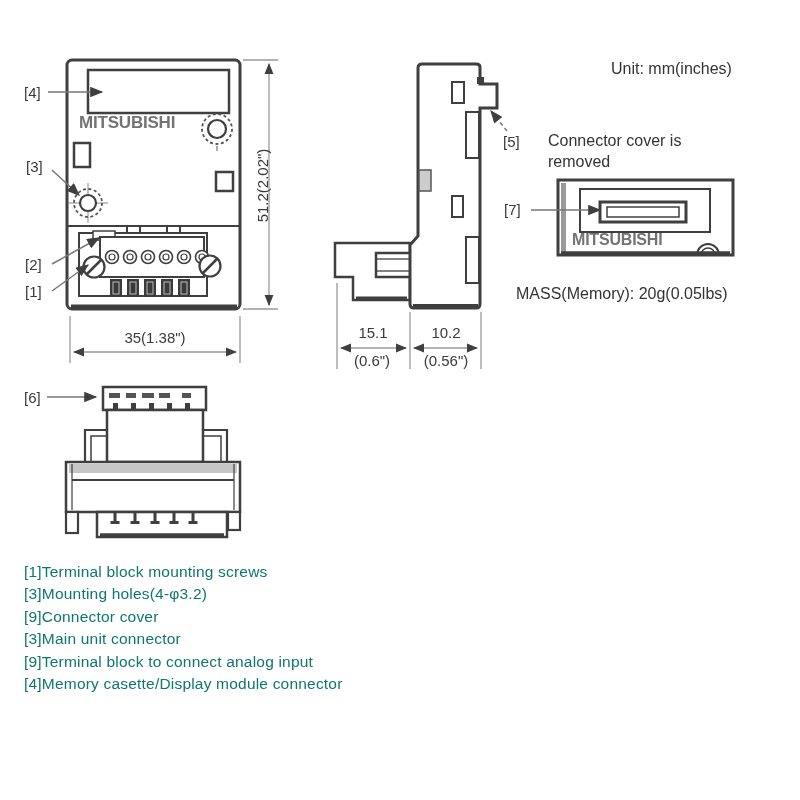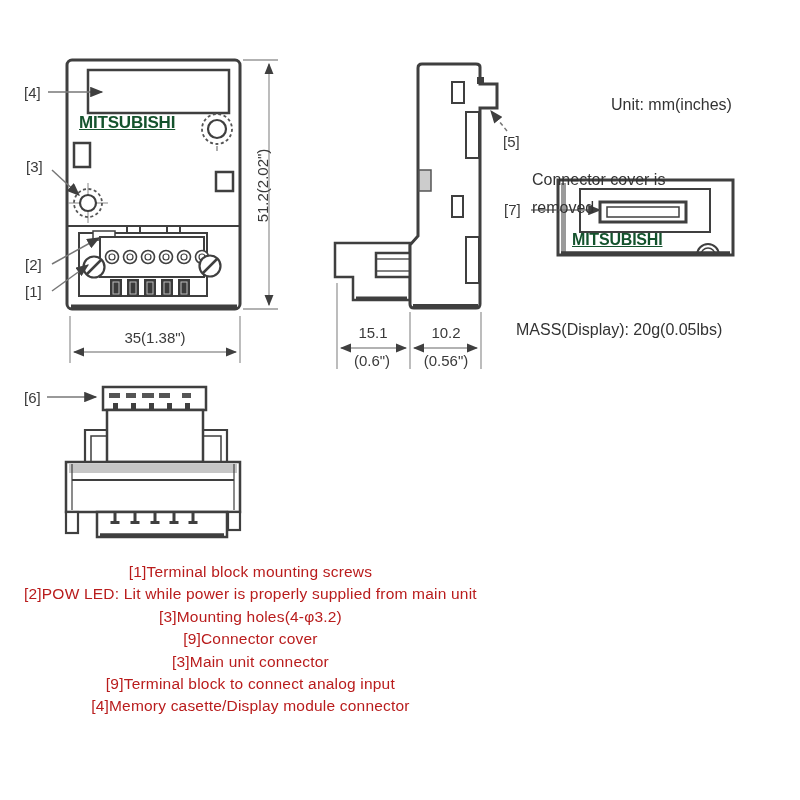--- a/index.html
+++ b/index.html
@@ -2,27 +2,27 @@
 <html><head>
 <meta charset="utf-8">
 <style>
   html,body{margin:0;padding:0;background:#ffffff;}
   .canvas{position:relative;width:800px;height:800px;background:#ffffff;overflow:hidden;
           font-family:"Liberation Sans", sans-serif;color:#383838;}
   svg.art{position:absolute;left:0;top:0;}
   .t{position:absolute;white-space:pre-line;}
   .lbl{font-size:15px;color:#3a3a3a;}
   .dim{font-size:15px;color:#3a3a3a;text-align:center;}
-  .note{font-size:16px;color:#333;margin-top:36px;}
-  .brand{font-weight:bold;color:#14532d;letter-spacing:-0.2px;text-decoration:underline;}
+  .note{font-size:16px;color:#333;}
+  .brand{font-weight:bold;color:#737373;letter-spacing:-0.2px;}
   .brand-front{left:79px;top:113px;width:128px;font-size:17px;}
   .brand-detail{left:572px;top:231px;width:122px;font-size:16px;}
   .vdim{left:202px;top:177px;width:120px;transform:rotate(-90deg);}
   .legend{position:absolute;left:24px;top:561px;font-size:15.5px;line-height:22.4px;
-          color:#b91c1c;letter-spacing:0.2px;text-align:center;}
+          color:#0f766e;letter-spacing:0.2px;}
 </style>
 </head>
 <body>
 
 <div class="canvas">
 
   <svg class="art" width="800" height="800" viewBox="0 0 800 800">
     <defs>
       <marker id="ah" viewBox="0 0 10 8" refX="9" refY="4" markerWidth="9" markerHeight="7" orient="auto-start-reverse">
           <path d="M0,0 L10,4 L0,8 Z" fill="#3f3f3f"></path>
@@ -202,31 +202,30 @@
   <div class="t dim vdim">51.2(2.02")</div>
   <div class="t dim" style="left:105px;top:329px;width:100px">35(1.38")</div>
 
   <div class="t lbl" style="left:503px;top:133px">[5]</div>
   <div class="t dim" style="left:347px;top:324px;width:52px">15.1</div>
   <div class="t dim" style="left:340px;top:352px;width:64px">(0.6")</div>
   <div class="t dim" style="left:418px;top:324px;width:56px">10.2</div>
   <div class="t dim" style="left:412px;top:352px;width:68px">(0.56")</div>
 
   <div class="t note" style="left:611px;top:60px">Unit: mm(inches)</div>
-  <div class="t note" style="left:532px;top:130px;line-height:28px">Connector cover is
+  <div class="t note" style="left:548px;top:130px;line-height:21px">Connector cover is
 removed</div>
   <div class="t lbl" style="left:504px;top:201px">[7]</div>
   <div class="t brand brand-detail">MITSUBISHI</div>
-  <div class="t note" style="left:516px;top:285px">MASS(Display): 20g(0.05lbs)</div>
+  <div class="t note" style="left:516px;top:285px">MASS(Memory): 20g(0.05lbs)</div>
 
   <div class="t lbl" style="left:24px;top:389px">[6]</div>
 
   <div class="legend">
     <div>[1]Terminal block mounting screws</div>
-    <div>[2]POW LED: Lit while power is properly supplied from main unit</div>
     <div>[3]Mounting holes(4-φ3.2)</div>
     <div>[9]Connector cover</div>
     <div>[3]Main unit connector</div>
     <div>[9]Terminal block to connect analog input</div>
     <div>[4]Memory casette/Display module connector</div>
   </div>
 
 </div>
 
 </body></html>

